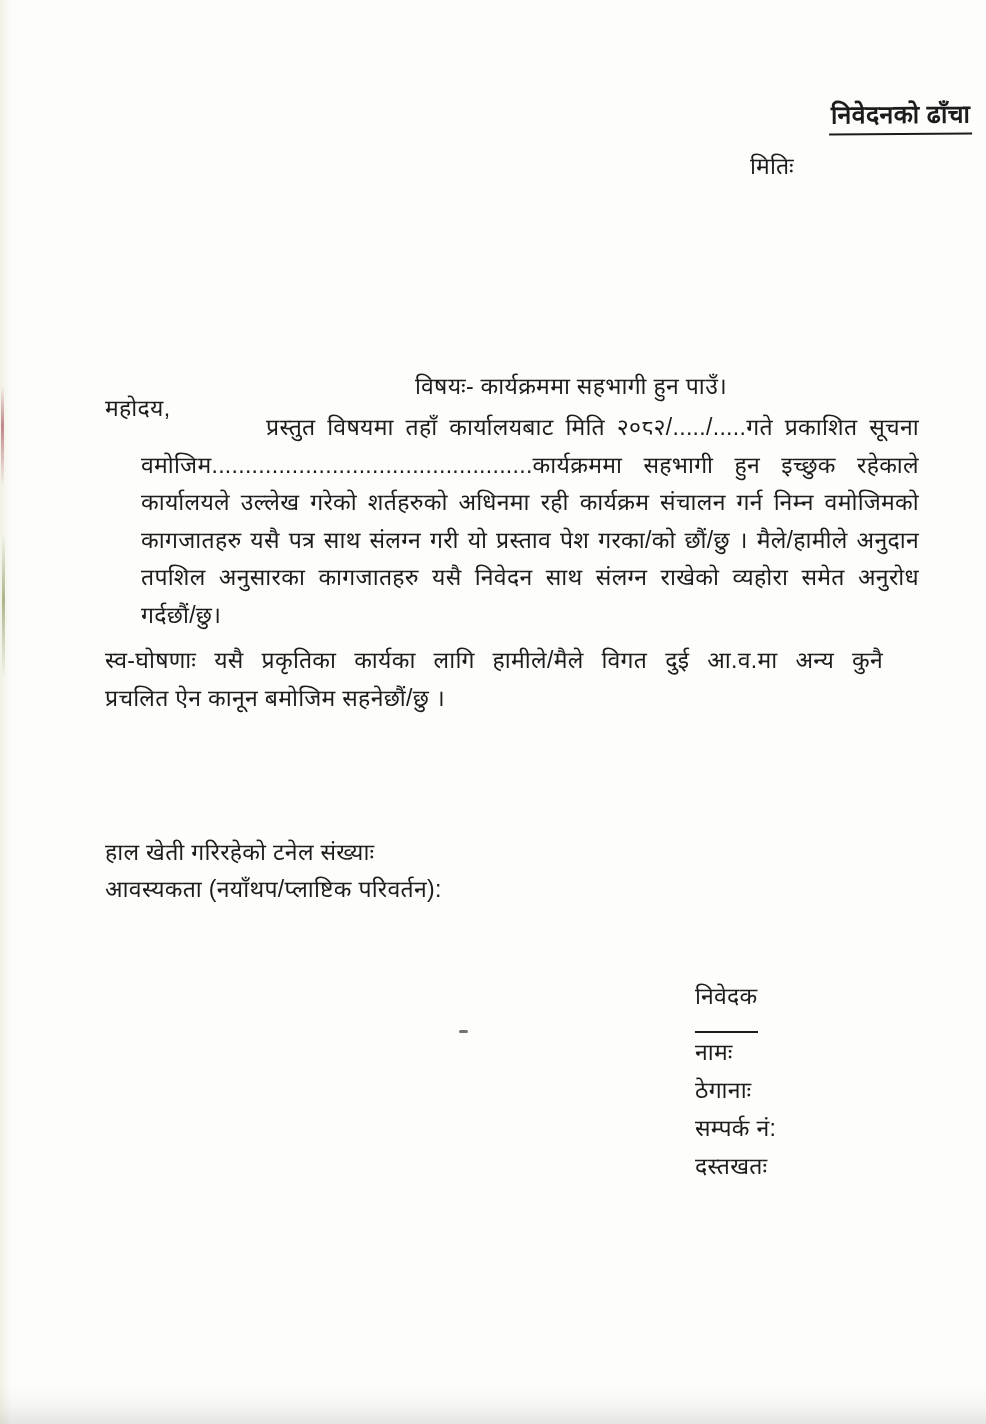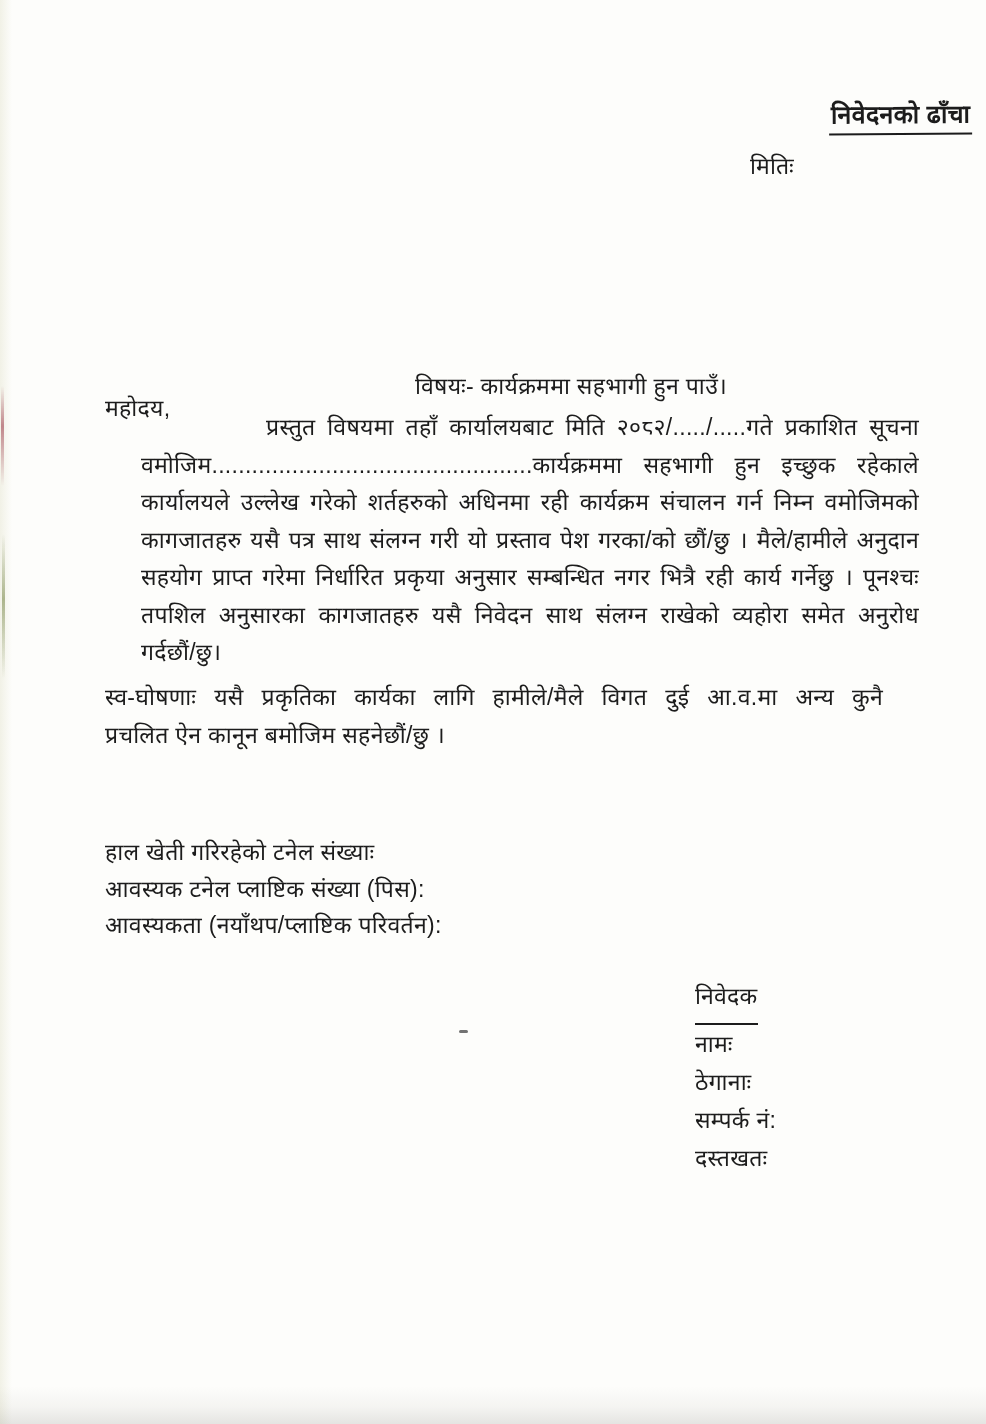--- a/index.html
+++ b/index.html
@@ -24,27 +24,27 @@
     border-bottom:2.5px solid #1c1c1c;
     padding:0 2px 3px 2px;
     transform:rotate(-.4deg);
   }
   .date{left:750px;top:149px;}
   .recipient{left:105px;top:221px;line-height:39px;}
   .subject{left:415px;top:340px;margin-top:29px;}
   .salutation{left:105px;top:391px;}
   .para1{left:105px;top:409px;width:778px;line-height:37.5px;margin-left:36px;}
   .para1 .indent{padding-left:125px;}
-  .para2{left:105px;top:679px;width:778px;line-height:37.5px;}
+  .para2{left:105px;top:642px;width:778px;line-height:37.5px;}
   .fields{left:105px;top:834px;line-height:36.5px;}
   .signature{left:695px;top:977px;line-height:38px;}
   .signature .head{
     display:inline-block;
     border-bottom:2.5px solid #1c1c1c;
-    padding-bottom:8px;
+    padding-bottom:16px;
   }
 
   
   .left-tint{left:0;top:0;width:12px;height:100%;
     background:linear-gradient(to right,rgba(214,214,182,.30),rgba(214,214,182,0));}
   .edge-red{left:1px;top:386px;width:3px;height:100px;border-radius:2px;
     background:linear-gradient(to bottom,rgba(150,45,60,0),rgba(150,45,60,.55) 40%,rgba(150,45,60,0));
     filter:blur(.4px);}
   .edge-green{left:2px;top:534px;width:3px;height:145px;border-radius:2px;
     background:linear-gradient(to bottom,rgba(100,118,45,0),rgba(100,118,45,.5) 45%,rgba(100,118,45,0));
@@ -74,33 +74,31 @@
 
   <div class="abs subject txt">विषयः- कार्यक्रममा सहभागी हुन पाउँ।</div>
 
   <div class="abs salutation txt">महोदय,</div>
 
   <div class="abs para1 txt">
     <div class="just indent">प्रस्तुत विषयमा तहाँ कार्यालयबाट मिति २०८२/...../.....गते प्रकाशित सूचना</div>
     <div class="just">वमोजिम................................................कार्यक्रममा सहभागी हुन इच्छुक रहेकाले</div>
     <div class="just">कार्यालयले उल्लेख गरेको शर्तहरुको अधिनमा रही कार्यक्रम संचालन गर्न निम्न वमोजिमको</div>
     <div class="just">कागजातहरु यसै पत्र साथ संलग्न गरी यो प्रस्ताव पेश गरका/को छौं/छु । मैले/हामीले अनुदान</div>
-    <div class="just">सहयोग प्राप्त गरेमा निर्धारित प्रकृया अनुसार सम्बन्धित नगर भित्रै रही कार्य गर्नेछु । पूनश्चः</div>
     <div class="just">तपशिल अनुसारका कागजातहरु यसै निवेदन साथ संलग्न राखेको व्यहोरा समेत अनुरोध</div>
     <div>गर्दछौं/छु।</div>
   </div>
 
   <div class="abs para2 txt">
     <div class="just">स्व-घोषणाः यसै प्रकृतिका कार्यका लागि हामीले/मैले विगत दुई आ.व.मा अन्य कुनै</div>
     <div>प्रचलित ऐन कानून बमोजिम सहनेछौं/छु ।</div>
   </div>
 
   <div class="abs fields txt">
     <div>हाल खेती गरिरहेको टनेल संख्याः</div>
-    <div>आवस्यक टनेल प्लाष्टिक संख्या (पिस):</div>
     <div>आवस्यकता (नयाँथप/प्लाष्टिक परिवर्तन):</div>
   </div>
 
   <div class="abs signature txt">
     <div><span class="head">निवेदक</span></div>
     <div>नामः</div>
     <div>ठेगानाः</div>
     <div>सम्पर्क नं:</div>
     <div>दस्तखतः</div>
   </div>

